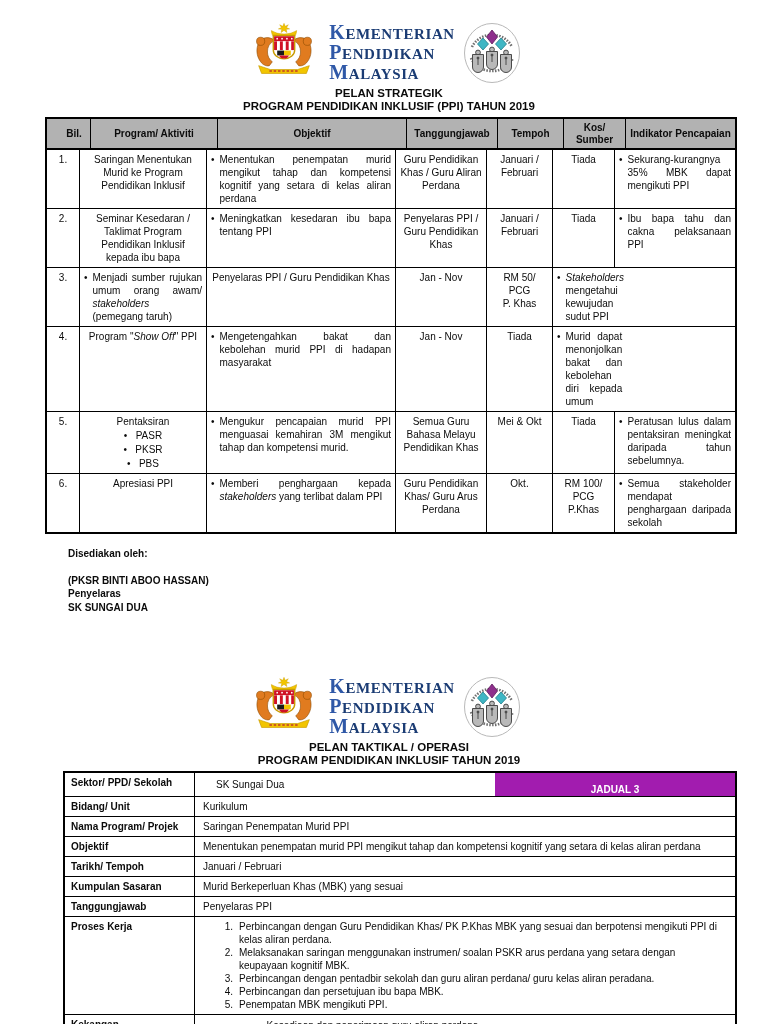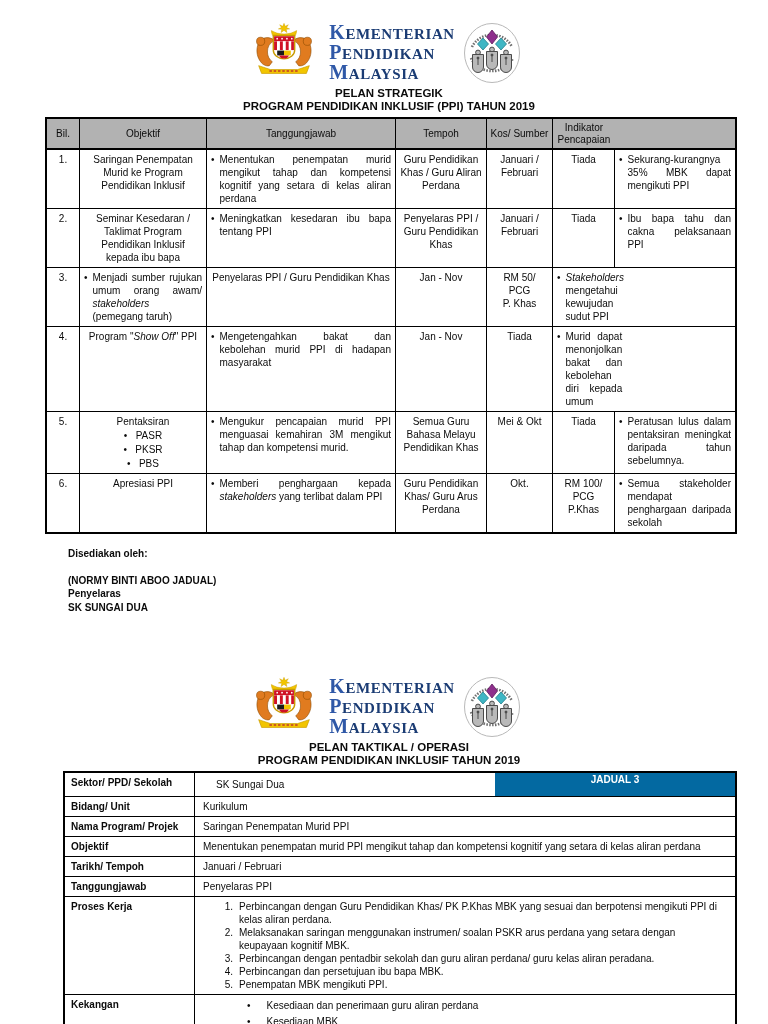--- a/index.html
+++ b/index.html
@@ -13,21 +13,21 @@
   .page1 .doc-header{padding-top:22px;}
   .ministry{display:flex;flex-direction:column;justify-content:center;}
   .mline{font-family:"Liberation Serif",serif;font-weight:700;color:var(--navy);
          font-size:15px;line-height:18px;letter-spacing:.6px;}
   .mcap{font-size:20px;color:var(--blue);}
   .doc-title{text-align:center;font-weight:700;font-size:11.5px;line-height:13px;}
   .titles{margin-top:3px;margin-left:10px;}
   
   .table1{width:692px;margin:4px 0 0 45px;border:2px solid var(--border);box-sizing:border-box;}
   .t1-header,.t1-row{display:grid;grid-template-columns:33px 127px 189px 91px 66px 62px 1fr;}
-  .t1-header{background:var(--hdrgray);border-bottom:2.2px solid var(--border);font-weight:400;}
+  .t1-header{background:var(--hdrgray);border-bottom:2.2px solid var(--border);font-weight:700;padding-left:11px;}
   .t1-hcell{display:flex;align-items:center;justify-content:center;text-align:center;
             font-size:10px;line-height:11.5px;padding:3px 2px;border-right:1.6px solid var(--border);box-sizing:border-box;}
   .t1-hcell:last-child{border-right:none;}
   .t1-row + .t1-row{border-top:1.6px solid var(--border);}
   .t1-cell{padding:3px 4px;font-size:10px;line-height:13px;border-right:1.6px solid var(--border);
            box-sizing:border-box;text-align:center;}
   .t1-row .t1-cell:last-child{border-right:none;}
   .c-obj,.c-ind{text-align:left;}
   .pre{white-space:pre-line;}
   .bullet-wrap{display:flex;gap:5px;}
@@ -41,22 +41,22 @@
   .page2 .doc-header{margin-top:62px;}
   
   .table2{width:674px;margin:4px 0 0 63px;border:2px solid var(--border);box-sizing:border-box;}
   .t2-row{display:grid;grid-template-columns:130px 1fr;min-height:19px;}
   .t2-row + .t2-row{border-top:1.7px solid var(--border);}
   .t2-row.has-badge{min-height:23px;gap:13px;}
   .t2-label{font-weight:700;font-size:10px;line-height:13px;padding:3px 6px;
             border-right:1.6px solid var(--border);box-sizing:border-box;}
   .t2-value{font-size:10px;line-height:13px;padding:3px 8px;box-sizing:border-box;}
   .has-badge .t2-value{display:flex;align-items:center;padding:0 0 0 8px;}
-  .t2-badge{margin-left:auto;width:240px;align-self:stretch;background:#0369a1;color:#fff;
-            display:flex;align-items:flex-start;justify-content:center;font-weight:700;font-size:10px;}
+  .t2-badge{margin-left:auto;width:240px;align-self:stretch;background:#a21caf;color:#fff;
+            display:flex;align-items:flex-end;justify-content:center;font-weight:700;font-size:10px;}
   .num-item{display:flex;gap:6px;padding-left:14px;line-height:13px;}
   .num{flex:0 0 16px;text-align:right;}
   .num-text{flex:1;}
   .bul-item{display:flex;gap:16px;padding-left:44px;line-height:15.5px;}
   i{}
 </style>
 </head>
 <body>
 
 <div class="canvas">
@@ -125,40 +125,43 @@
       <div class="doc-title"><span>PELAN STRATEGIK</span></div>
       <div class="doc-title"><span>PROGRAM PENDIDIKAN INKLUSIF (PPI) TAHUN 2019</span></div>
     </div>
 
     <div class="table1">
       <div class="t1-header" id="t1-header">
           <div class="t1-hcell">
             <span>Bil.</span>
           </div>
           <div class="t1-hcell">
+            <span>Program/ Aktiviti</span>
+          </div>
+          <div class="t1-hcell">
             <span>Objektif</span>
           </div>
           <div class="t1-hcell">
             <span>Tanggungjawab</span>
           </div>
           <div class="t1-hcell">
             <span>Tempoh</span>
           </div>
           <div class="t1-hcell">
             <span>Kos/ Sumber</span>
           </div>
           <div class="t1-hcell">
             <span>Indikator Pencapaian</span>
           </div>
         </div>
       <div id="t1-body">
           <div class="t1-row">
             <div class="t1-cell c-bil"><span>1.</span></div>
             <div class="t1-cell c-prog">
-              <div><span>Saringan Penempatan Murid ke Program Pendidikan Inklusif</span></div>
+              <div><span>Saringan Menentukan Murid ke Program Pendidikan Inklusif</span></div>
             </div>
             <div class="t1-cell c-obj">
               <div class="bullet-wrap">
                 <span class="bullet-glyph">•</span>
                 <span class="bullet-text"><span>Menentukan penempatan murid mengikut tahap dan kompetensi kognitif yang setara di kelas aliran perdana</span></span>
               </div>
             </div>
             <div class="t1-cell c-tgj"><span>Guru Pendidikan Khas / Guru Aliran Perdana</span></div>
             <div class="t1-cell c-tmp"><span>Januari / Februari</span></div>
             <div class="t1-cell c-kos pre"><span>Tiada</span></div>
@@ -276,21 +279,21 @@
                 <span class="bullet-text"><span>Semua stakeholder mendapat penghargaan daripada sekolah</span></span>
               </div>
             </div>
           </div>
         </div>
     </div>
 
     <div class="signature">
       <div><span>Disediakan oleh:</span></div>
       <div class="sig-gap"></div>
-      <div><span>(NORMY BINTI ABOO JADUAL)</span></div>
+      <div><span>(PKSR BINTI ABOO HASSAN)</span></div>
       <div><span>Penyelaras</span></div>
       <div><span>SK SUNGAI DUA</span></div>
     </div>
   </div>
 
   <div class="page2">
     <div class="doc-header">
       <svg width="74" height="62" viewBox="0 0 76 62">
         <path d="M27,17 c-7,-4 -14,-1 -16,6 c-2,7 0,13 3,17 c2,3 6,5 9,4 l3,-4 c-3,-2 -5,-6 -5,-10 c0,-5 2,-9 6,-11 z" fill="#e07b1f" stroke="#8a4a00" stroke-width="0.6"></path>
         <circle cx="14" cy="19" r="4.2" fill="#e07b1f" stroke="#8a4a00" stroke-width="0.6"></circle>
@@ -371,20 +374,24 @@
           </div>
           <div class="t2-row">
             <div class="t2-label"><span>Objektif</span></div>
             <div class="t2-value"><span>Menentukan penempatan murid PPI mengikut tahap dan kompetensi kognitif yang setara di kelas aliran perdana</span></div>
           </div>
           <div class="t2-row">
             <div class="t2-label"><span>Tarikh/ Tempoh</span></div>
             <div class="t2-value"><span>Januari / Februari</span></div>
           </div>
           <div class="t2-row">
+            <div class="t2-label"><span>Kumpulan Sasaran</span></div>
+            <div class="t2-value"><span>Murid Berkeperluan Khas (MBK) yang sesuai</span></div>
+          </div>
+          <div class="t2-row">
             <div class="t2-label"><span>Tanggungjawab</span></div>
             <div class="t2-value"><span>Penyelaras PPI</span></div>
           </div>
           <div class="t2-row">
             <div class="t2-label"><span>Proses Kerja</span></div>
             <div class="t2-value">
               <div class="num-item">
                 <span class="num">1.</span>
                 <span class="num-text"><span>Perbincangan dengan Guru Pendidikan Khas/ PK P.Khas MBK yang sesuai dan berpotensi mengikuti PPI di kelas aliran perdana.</span></span>
               </div>

